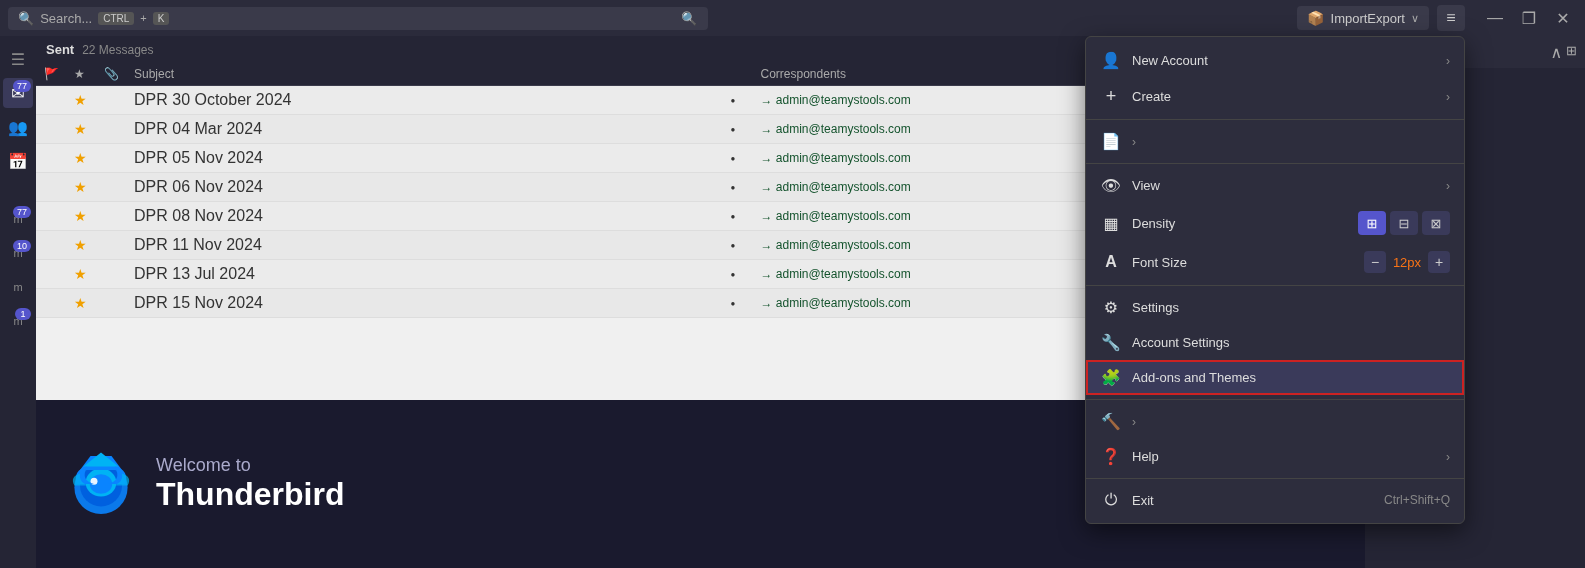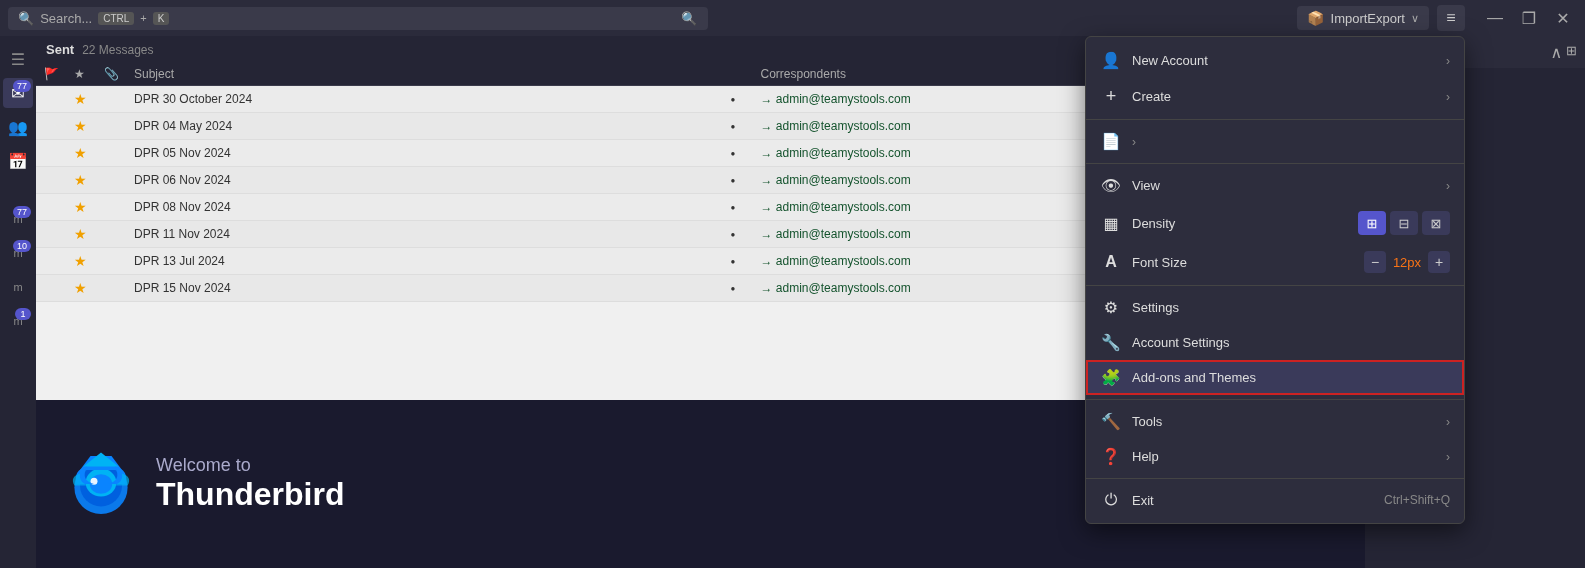--- a/index.html
+++ b/index.html
@@ -173,21 +173,21 @@
       align-items: center;
       padding: 5px 8px;
       border-bottom: 1px solid #ddd;
       font-size: 12px;
       color: #333;
       background: #e8e8e8;
     }
     .email-row:nth-child(odd) { background: #ebebeb; }
     .star { color: #f0a000; font-size: 14px; }
     .dot { color: #333; font-size: 8px; }
-    .subject { color: #333; font-size: 12px; }
+    .subject { color: #333; font-size: 16px; }
     .correspondent { color: #14532d; font-size: 12px; }
 
     
     .welcome-pane {
       background: #1a1a2e;
       padding: 20px 30px;
       display: flex;
       align-items: center;
       gap: 20px;
       height: 168px;
@@ -440,21 +440,21 @@
         <span class="star">★</span>
         <span></span>
         <span class="subject">DPR 30 October 2024</span>
         <span class="dot">●</span>
         <span class="correspondent">→ admin@teamystools.com</span>
       </div>
       <div class="email-row">
         <span></span>
         <span class="star">★</span>
         <span></span>
-        <span class="subject">DPR 04 May 2024</span>
+        <span class="subject">DPR 04 Mar 2024</span>
         <span class="dot">●</span>
         <span class="correspondent">→ admin@teamystools.com</span>
       </div>
       <div class="email-row">
         <span></span>
         <span class="star">★</span>
         <span></span>
         <span class="subject">DPR 05 Nov 2024</span>
         <span class="dot">●</span>
         <span class="correspondent">→ admin@teamystools.com</span>
@@ -608,21 +608,20 @@
 
   <div class="menu-item highlighted">
     <span class="menu-icon">🧩</span>
     <span class="menu-label">Add-ons and Themes</span>
   </div>
 
   <div class="menu-divider"></div>
 
   <div class="menu-item">
     <span class="menu-icon">🔨</span>
-    <span class="menu-label">Tools</span>
     <span class="menu-chevron">›</span>
   </div>
 
   <div class="menu-item">
     <span class="menu-icon">❓</span>
     <span class="menu-label">Help</span>
     <span class="menu-chevron">›</span>
   </div>
 
   <div class="menu-divider"></div>

